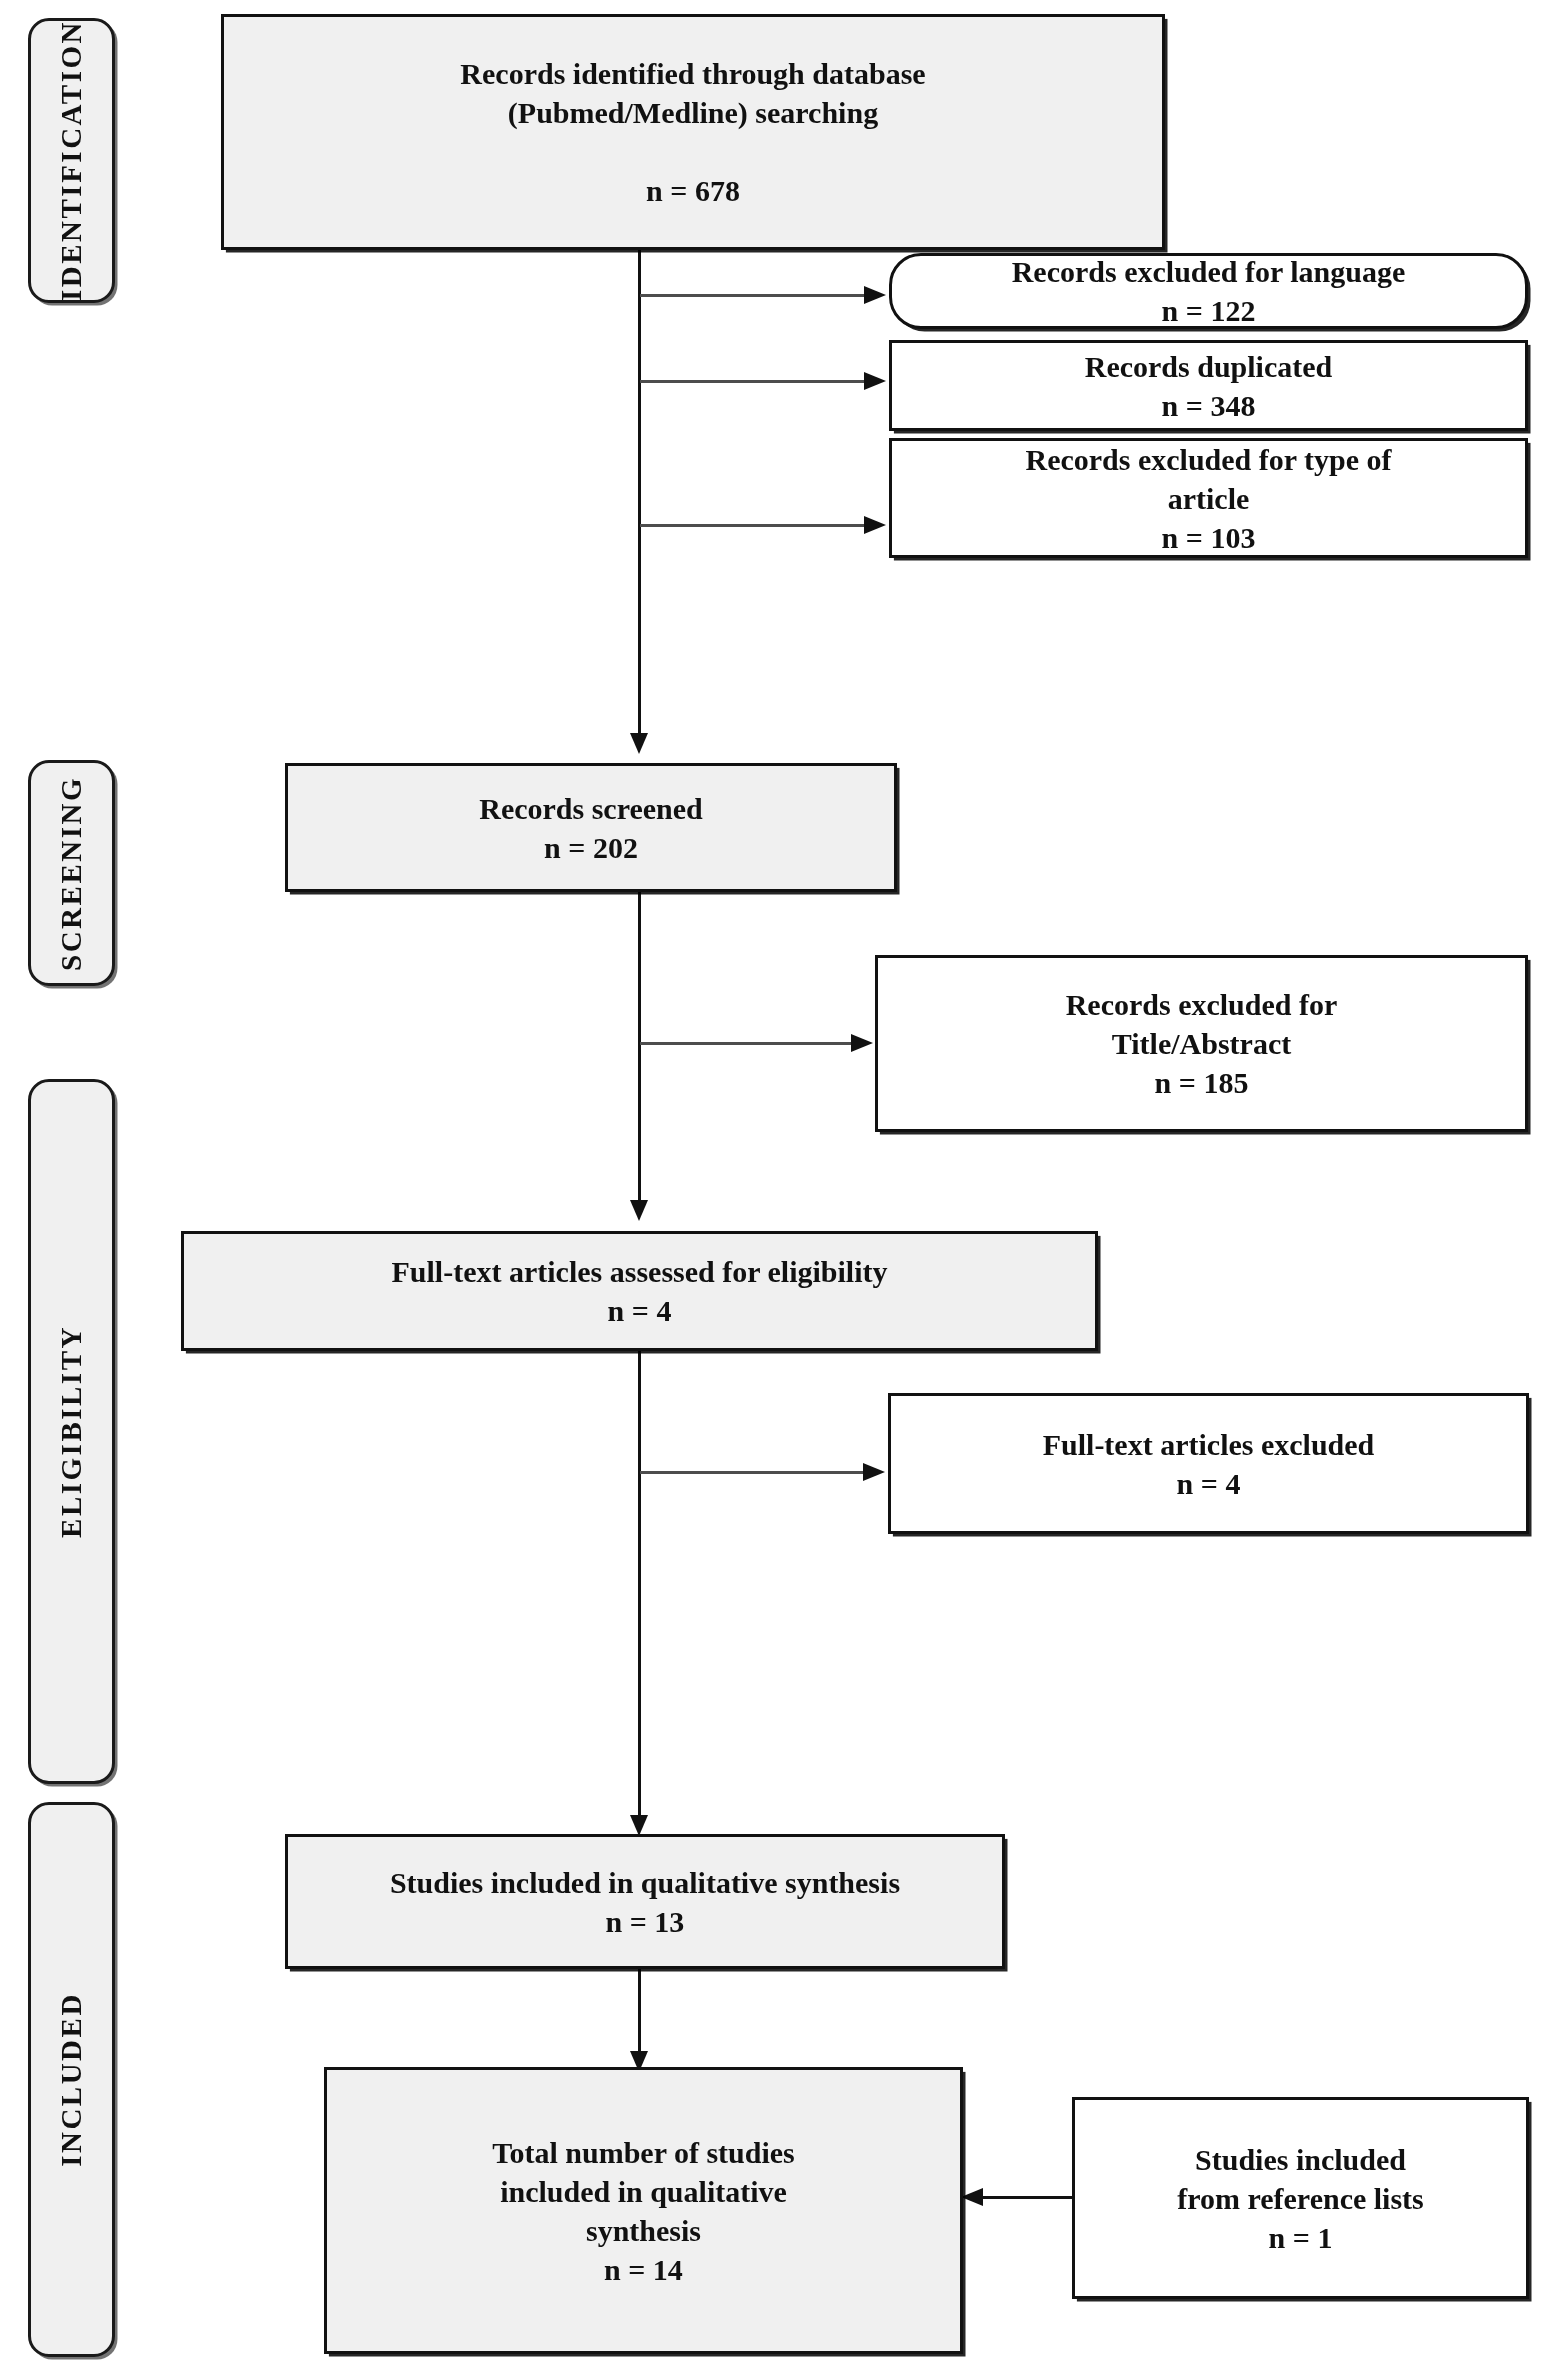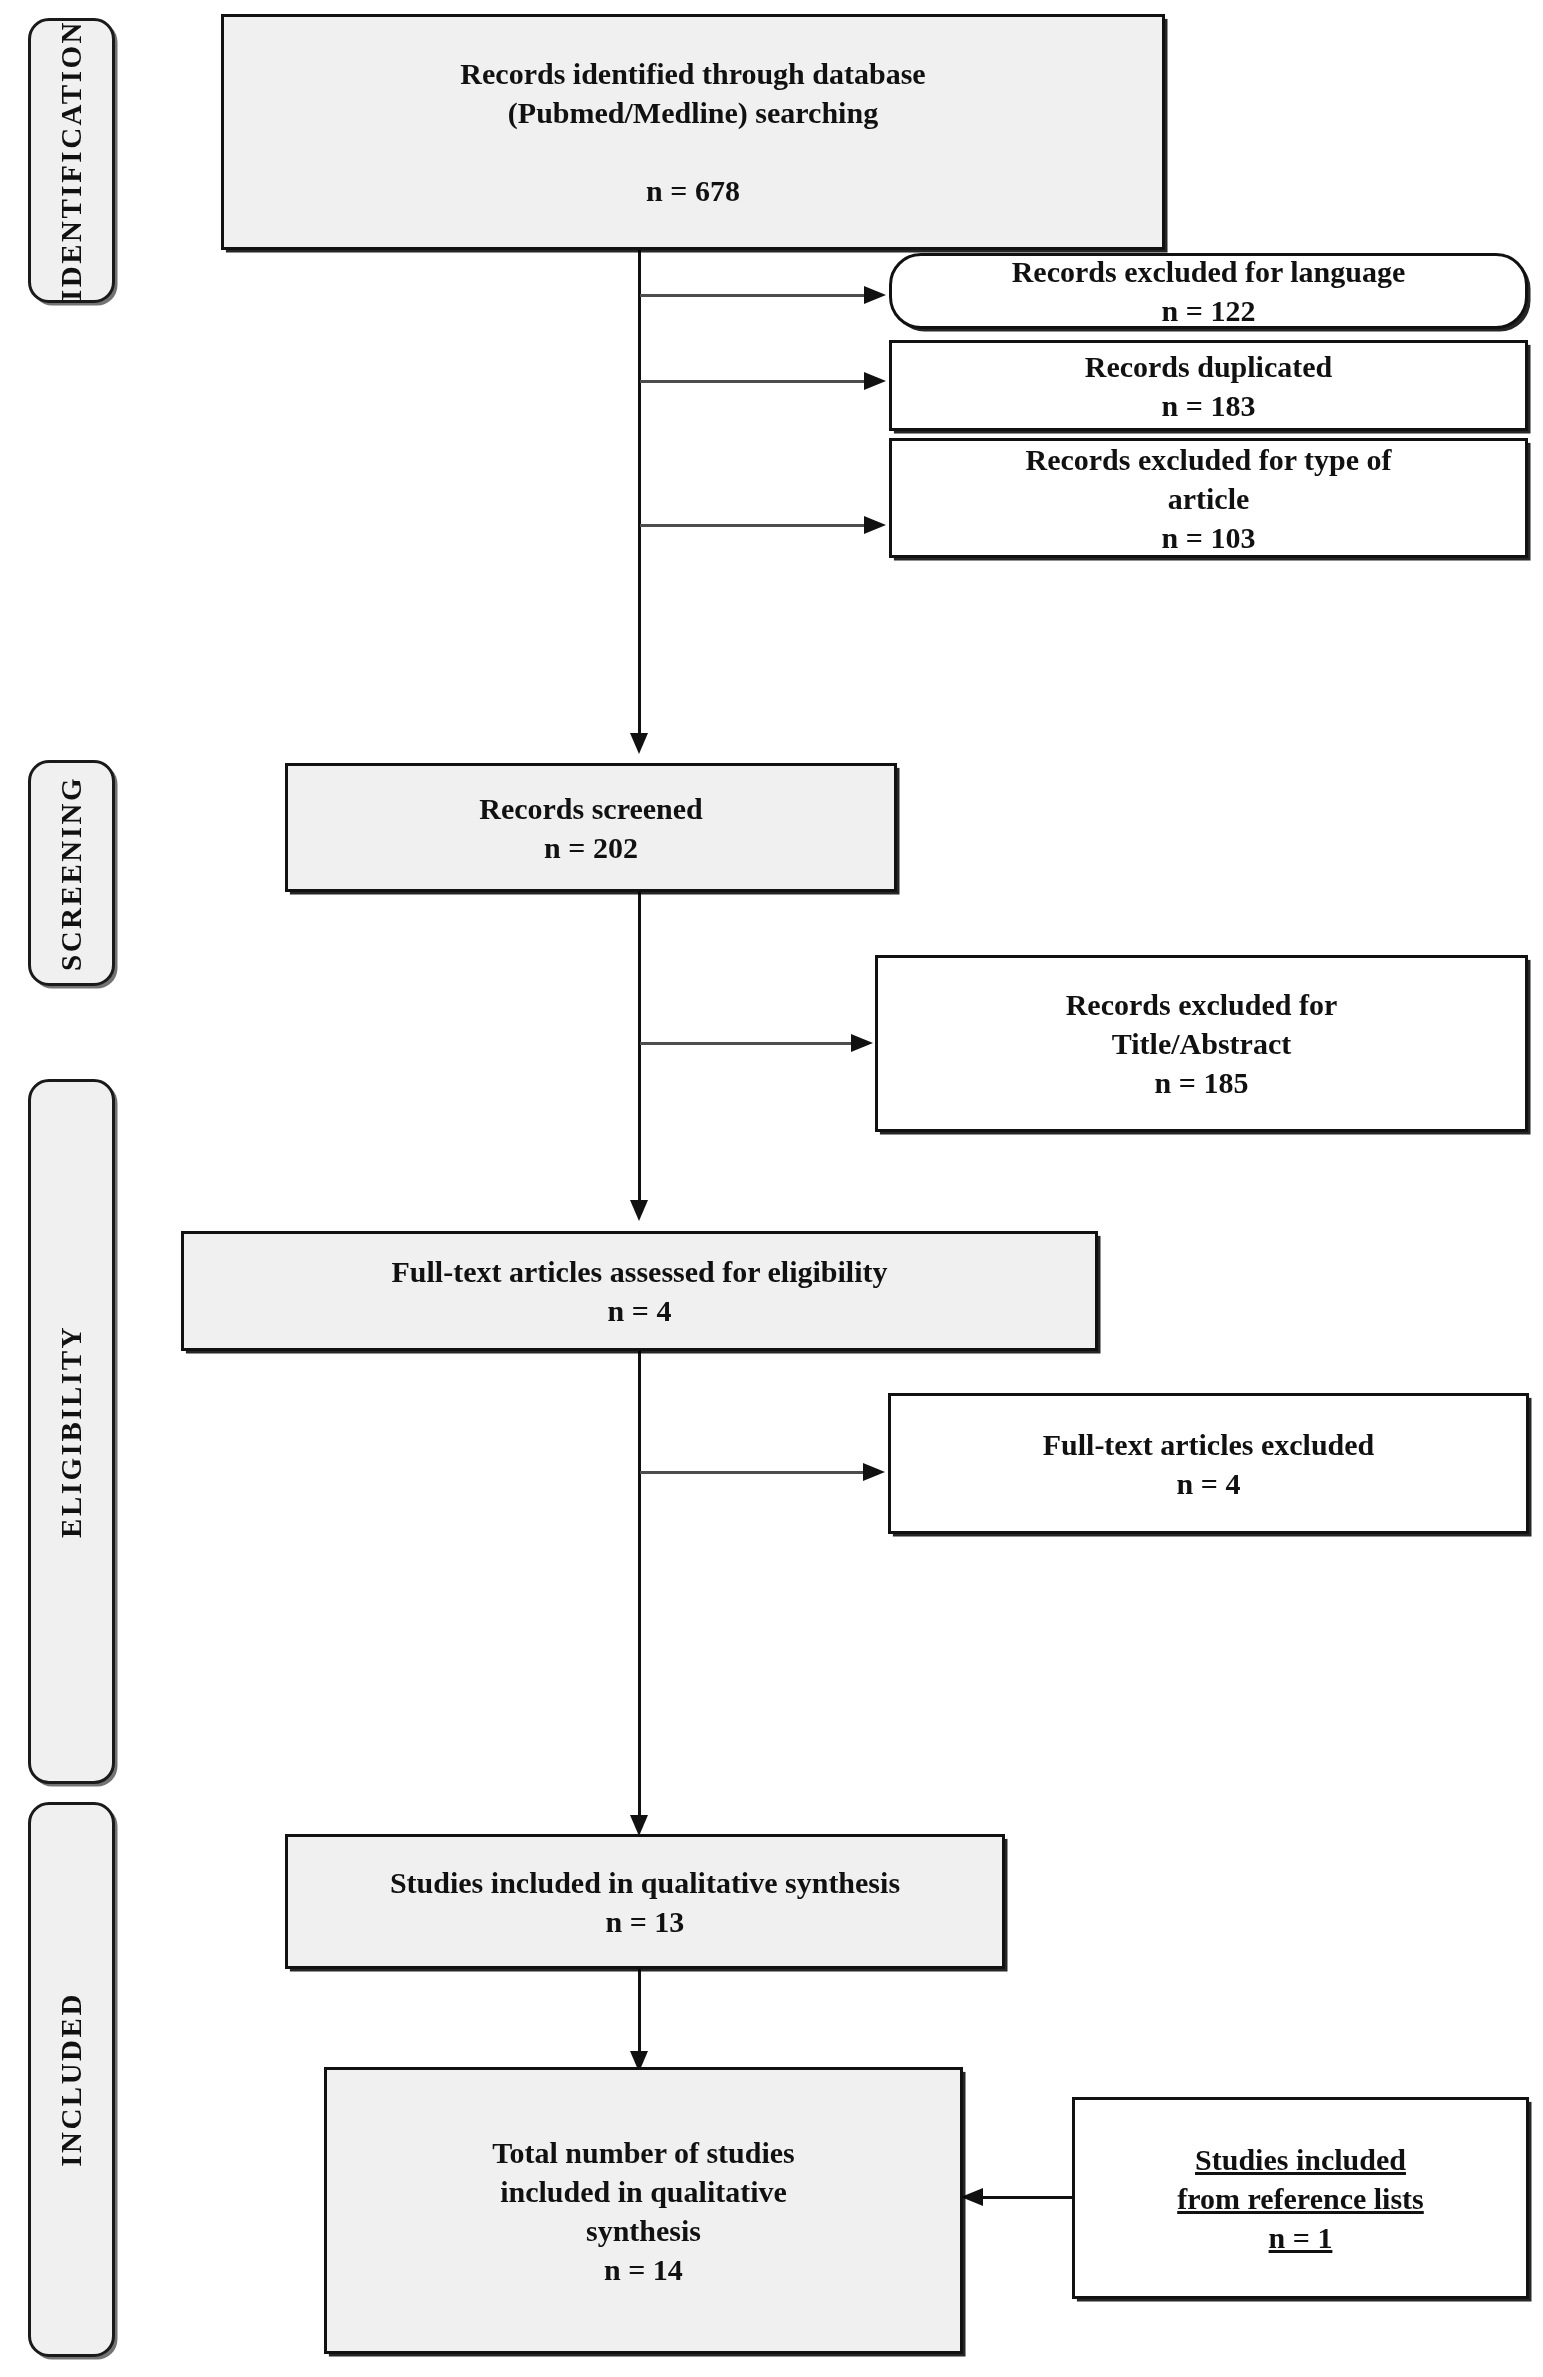--- a/index.html
+++ b/index.html
@@ -157,21 +157,21 @@
 n = 678</span>
   </div>
 
   <div class="flow-box plain" style="left:889px; top:253px; width:639px; height:76px;border-radius:32px;">
     <span class="box-text">Records excluded for language
 n = 122</span>
   </div>
 
   <div class="flow-box plain" style="left:889px; top:340px; width:639px; height:91px;">
     <span class="box-text">Records duplicated
-n = 183</span>
+n = 348</span>
   </div>
 
   <div class="flow-box plain" style="left:889px; top:438px; width:639px; height:120px;">
     <span class="box-text">Records excluded for type of
 article
 n = 103</span>
   </div>
 
   <div class="flow-box shaded" style="left:285px; top:763px; width:612px; height:129px;">
     <span class="box-text">Records screened
@@ -199,20 +199,20 @@
 n = 13</span>
   </div>
 
   <div class="flow-box shaded" style="left:324px; top:2067px; width:639px; height:287px;">
     <span class="box-text">Total number of studies
 included in qualitative
 synthesis
 n = 14</span>
   </div>
 
-  <div class="flow-box plain" style="left:1072px; top:2097px; width:457px; height:202px;text-decoration:underline;">
+  <div class="flow-box plain" style="left:1072px; top:2097px; width:457px; height:202px;">
     <span class="box-text">Studies included
 from reference lists
 n = 1</span>
   </div>
 
 </div>
 
 
 </body></html>

